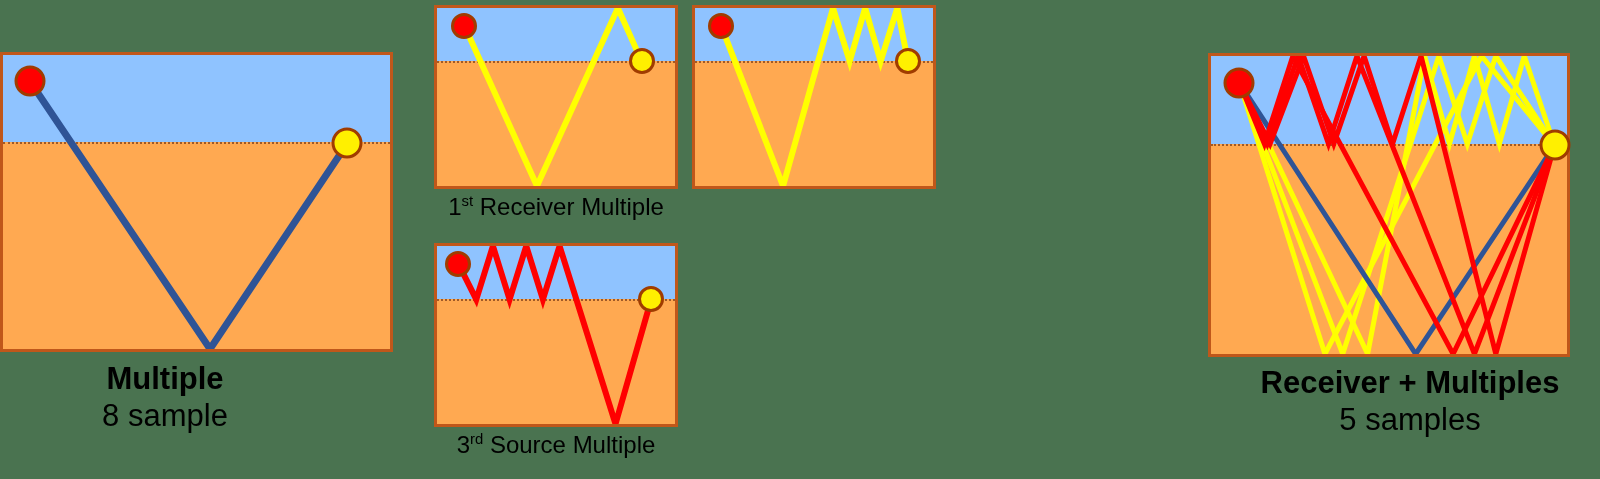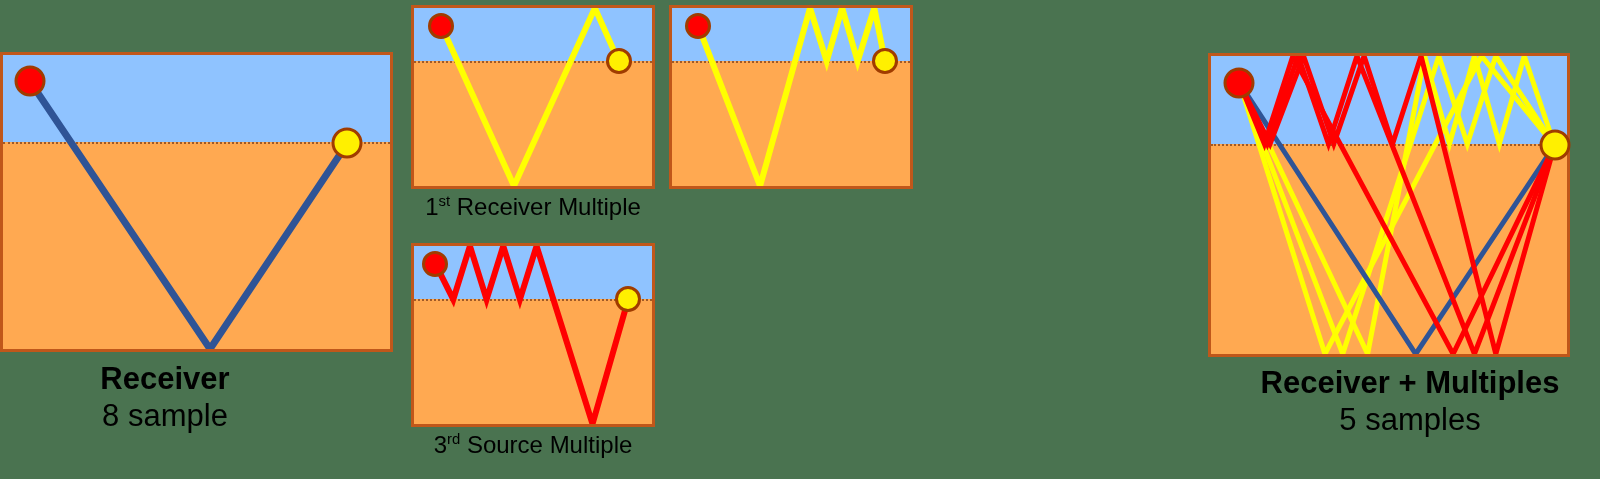--- a/index.html
+++ b/index.html
@@ -42,21 +42,21 @@
     border:3px solid var(--dot-ring,#A03C00);
     z-index:3;
   }
   .panel-large .dot, .panel-combined .dot{width:31px;height:31px;}
   .panel-small .dot{width:26px;height:26px;}
 
   
   .panel-primary{left:0;top:52px;width:393px;height:300px;}
   .caption-primary{position:absolute;left:0;top:360px;width:330px;}
   
-  .mid-row{position:absolute;left:411px;width:769px;display:flex;gap:14px;}
+  .mid-row{position:absolute;left:434px;width:769px;display:flex;gap:14px;}
   .mid-row-top{top:5px;}
   .mid-row-bottom{top:243px;}
   .cell{width:244px;display:flex;flex-direction:column;}
   .cell .panel{position:relative;width:244px;height:184px;}
   .caption-small{
     margin-top:3px;width:100%;text-align:center;white-space:nowrap;
     font-size:24px;line-height:30px;color:var(--caption-text,#000);
   }
   .caption-small sup{font-size:62%;line-height:0;vertical-align:super;}
   
@@ -77,21 +77,21 @@
   <div class="panel panel-large panel-primary">
     <div class="water"></div>
     <div class="ground"></div>
     <svg class="rays" viewBox="0 0 100 100" preserveAspectRatio="none">
         <polyline points="7,9 53.5,100 89,30" stroke="#2F5496" fill="none" vector-effect="non-scaling-stroke"></polyline>
       </svg>
   <div class="dot source" style="left: 7%; top: 9%; background: rgb(255, 0, 0);"></div>
       <div class="dot receiver" style="left: 89%; top: 30%; background: rgb(255, 240, 0);"></div>
     </div>
   <div class="caption-primary caption-big">
-    <div class="title">Receiver</div>
+    <div class="title">Multiple</div>
     <div class="subtitle">8 sample</div>
   </div>
 
   <div class="mid-row mid-row-top">
     <div class="cell">
       <div class="panel panel-small">
         <div class="water"></div>
         <div class="ground"></div>
         <svg class="rays" viewBox="0 0 100 100" preserveAspectRatio="none">
             <polyline points="11.5,10 42,100 76,0 86,30" stroke="#FFFF00" fill="none" vector-effect="non-scaling-stroke"></polyline>

